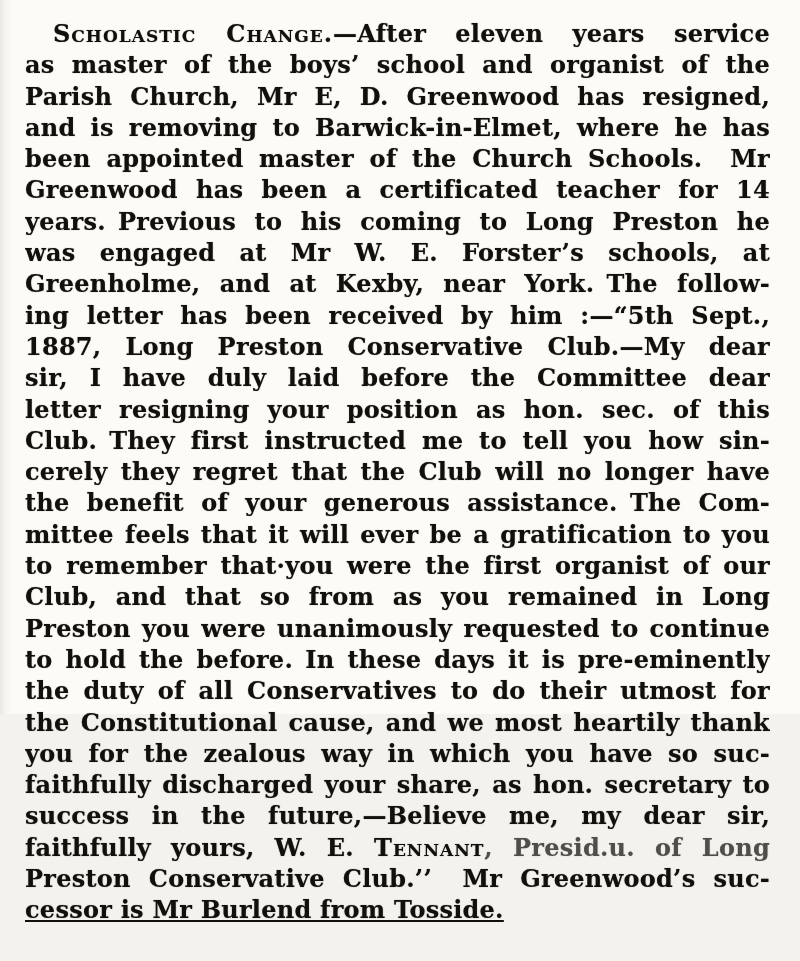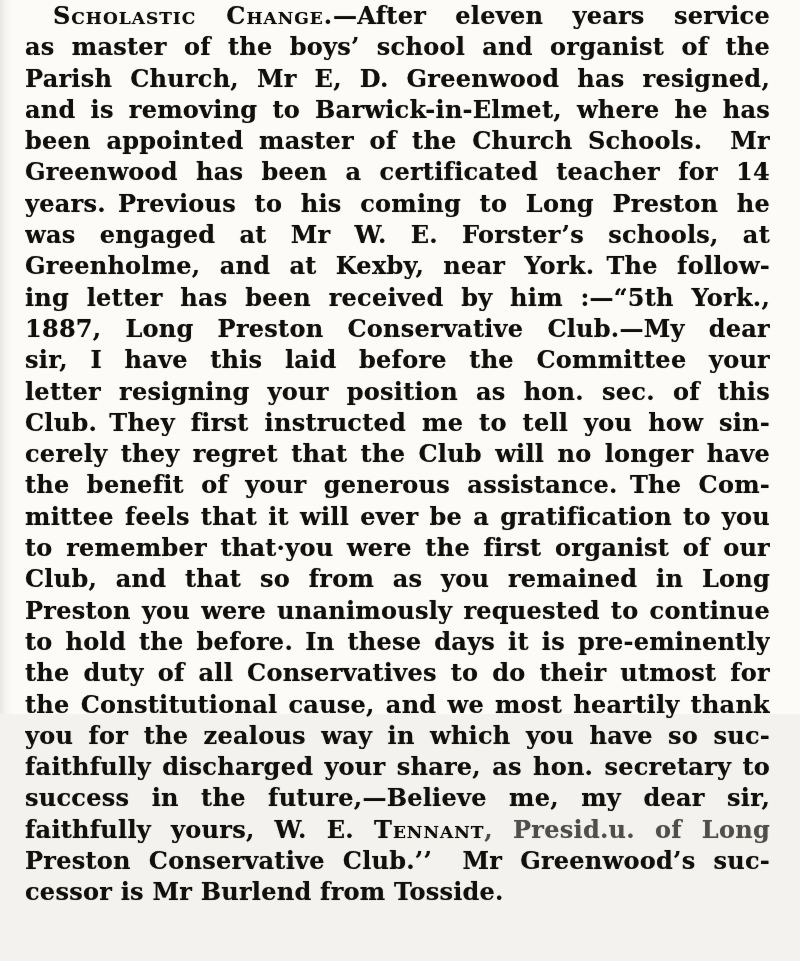--- a/index.html
+++ b/index.html
@@ -14,40 +14,41 @@
     font-family: "DejaVu Serif", "Liberation Serif", serif;
   }
   .clipping {
     position: relative;
     width: 800px;
     height: 714px;
     background: #fcfbf8;
     
     background-image: linear-gradient(to right, rgba(60,55,48,0.10) 0px, rgba(60,55,48,0.04) 5px, rgba(0,0,0,0) 12px);
     box-sizing: border-box;
-    padding: 0 30px 0 25px;
+    padding: 18px 30px 0 25px;
     color: #12100d;
   }
   .line {
     font-size: 24px;
     font-weight: 700;
     line-height: 31.3px;
     letter-spacing: 0.25px;
     white-space: normal;
     text-align: justify;
     text-align-last: justify;
     overflow: hidden;
     height: 31.3px;
     text-shadow: 0 0 1px rgba(25, 20, 12, 0.55);
   }
   .line.first {
     padding-left: 28px;
   }
   .line.last {
     text-align-last: left;
+    text-decoration: underline;
   }
   .smallcaps {
     font-variant: small-caps;
     letter-spacing: 1px;
   }
   .faded {
     opacity: 0.72;
   }
 </style>
 </head>
@@ -58,23 +59,23 @@
   <div class="line first"><span class="smallcaps">Scholastic Change.</span><span>—After eleven years service</span></div>
 
   <div class="line">as master of the boys’ school and organist of the</div>
   <div class="line">Parish Church, Mr E, D. Greenwood has resigned,</div>
   <div class="line">and is removing to Barwick-in-Elmet, where he has</div>
   <div class="line">been appointed master of the Church Schools.  Mr</div>
   <div class="line">Greenwood has been a certificated teacher for 14</div>
   <div class="line">years. Previous to his coming to Long Preston he</div>
   <div class="line">was engaged at Mr W. E. Forster’s schools, at</div>
   <div class="line">Greenholme, and at Kexby, near York. The follow-</div>
-  <div class="line">ing letter has been received by him :—“5th York.,</div>
+  <div class="line">ing letter has been received by him :—“5th Sept.,</div>
   <div class="line">1887, Long Preston Conservative Club.—My dear</div>
-  <div class="line">sir, I have this laid before the Committee your</div>
+  <div class="line">sir, I have duly laid before the Committee dear</div>
   <div class="line">letter resigning your position as hon. sec. of this</div>
   <div class="line">Club. They first instructed me to tell you how sin-</div>
   <div class="line">cerely they regret that the Club will no longer have</div>
   <div class="line">the benefit of your generous assistance. The Com-</div>
   <div class="line">mittee feels that it will ever be a gratification to you</div>
   <div class="line">to remember that·you were the first organist of our</div>
   <div class="line">Club, and that so from as you remained in Long</div>
   <div class="line">Preston you were unanimously requested to continue</div>
   <div class="line">to hold the before. In these days it is pre-eminently</div>
   <div class="line">the duty of all Conservatives to do their utmost for</div>

